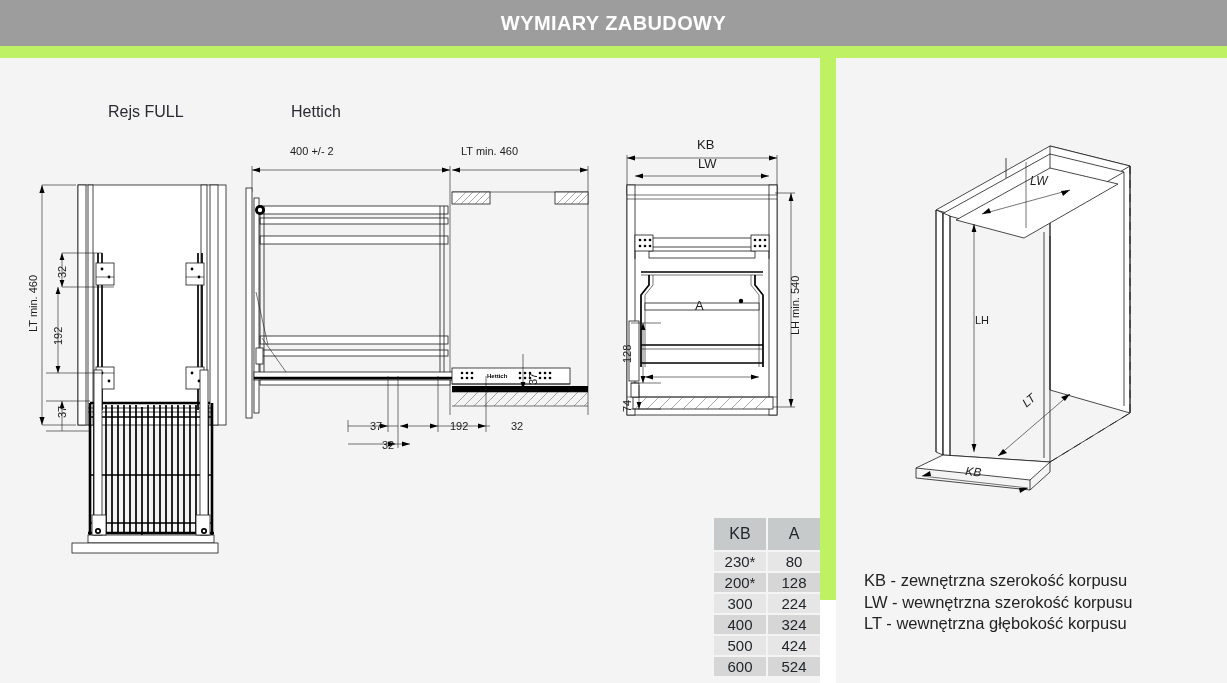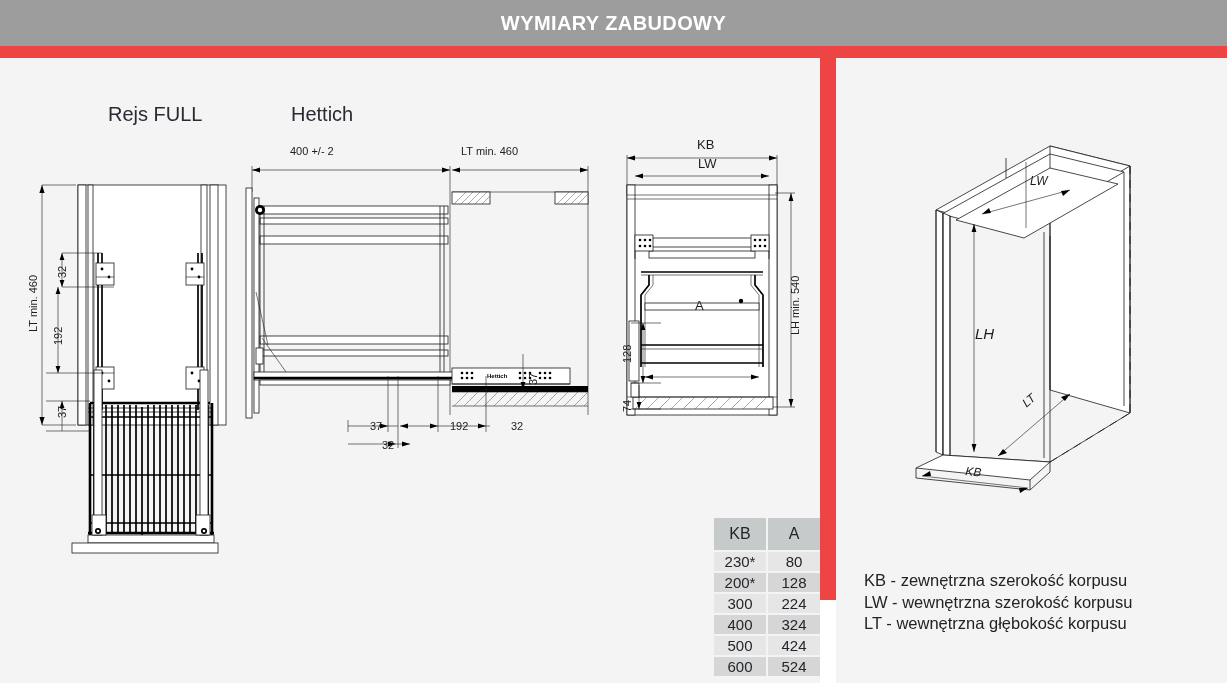--- a/index.html
+++ b/index.html
@@ -3,21 +3,21 @@
 <meta charset="utf-8">
 <style>
   * { box-sizing: border-box; }
   html, body {
     margin: 0; padding: 0;
     width: 1227px; height: 683px;
     background: #ffffff;
     font-family: "Liberation Sans", sans-serif;
     overflow: hidden;
   }
-  #root { position: relative; width: 1227px; height: 600px; background:#ef4444; }
+  #root { position: relative; width: 1227px; height: 600px; background:#bef264; }
 
   
   .header {
     position: absolute; left: 0; top: 0; width: 1227px; height: 46px;
     background: #9d9d9d;
   }
   .header-title {
     position: absolute; left: 0; top: 0; width: 1227px; height: 46px;
     display: flex; align-items: center; justify-content: center;
     color: #ffffff; font-size: 20px; font-weight: bold; letter-spacing: .4px;
@@ -29,21 +29,21 @@
     position: absolute; left: 0; top: 58px; width: 820px; height: 625px;
     background: #f4f4f4;
   }
   .panel-right {
     position: absolute; left: 836px; top: 58px; width: 391px; height: 625px;
     background: #f4f4f4;
   }
 
   
   .caption {
-    position: absolute; color: #2a2a33; font-size: 20px;
+    position: absolute; color: #2a2a33; font-size: 16px;
     font-family: "Liberation Sans", sans-serif; white-space: nowrap;
   }
   #cap-rejs { left: 108px; top: 103px; }
   #cap-hettich { left: 291px; top: 103px; }
 
   
   .dim-text {
     position: absolute; font-size: 11px; color: #1d1d1d;
     font-family: "Liberation Sans", sans-serif; white-space: nowrap;
     line-height: 1;
@@ -491,21 +491,21 @@
     <path class="ln-t" d="M100 328 L172 266"></path>
     <path class="fillk" d="M100 328 L109 325 L105 321 Z"></path>
     <path class="fillk" d="M172 266 L163 269 L167 273 Z"></path>
 
     <path class="ln-t" d="M24 348 L130 360"></path>
     <path class="fillk" d="M24 348 L33 348 L32 343 Z"></path>
     <path class="fillk" d="M130 360 L121 360 L122 365 Z"></path>
   </svg>
 
   <div class="dim-text" style="left:1030px; top:175px; font-size:12px; font-style:italic;">LW</div>
-  <div class="dim-text" style="left:975px; top:326px; font-size:15px; font-style:italic;">LH</div>
+  <div class="dim-text" style="left:975px; top:315px; font-size:11px; ">LH</div>
   <div class="dim-text" style="left:1020px; top:400px; font-size:12px; font-style:italic; transform:rotate(-40deg); transform-origin:0 0;">LT</div>
   <div class="dim-text" style="left:966px; top:465px; font-size:12px; font-style:italic; transform:rotate(6deg); transform-origin:0 0;">KB</div>
 
   <table class="spec-table">
     <thead>
       <tr>
         <th>KB</th>
         <th>A</th>
       </tr>
     </thead>

